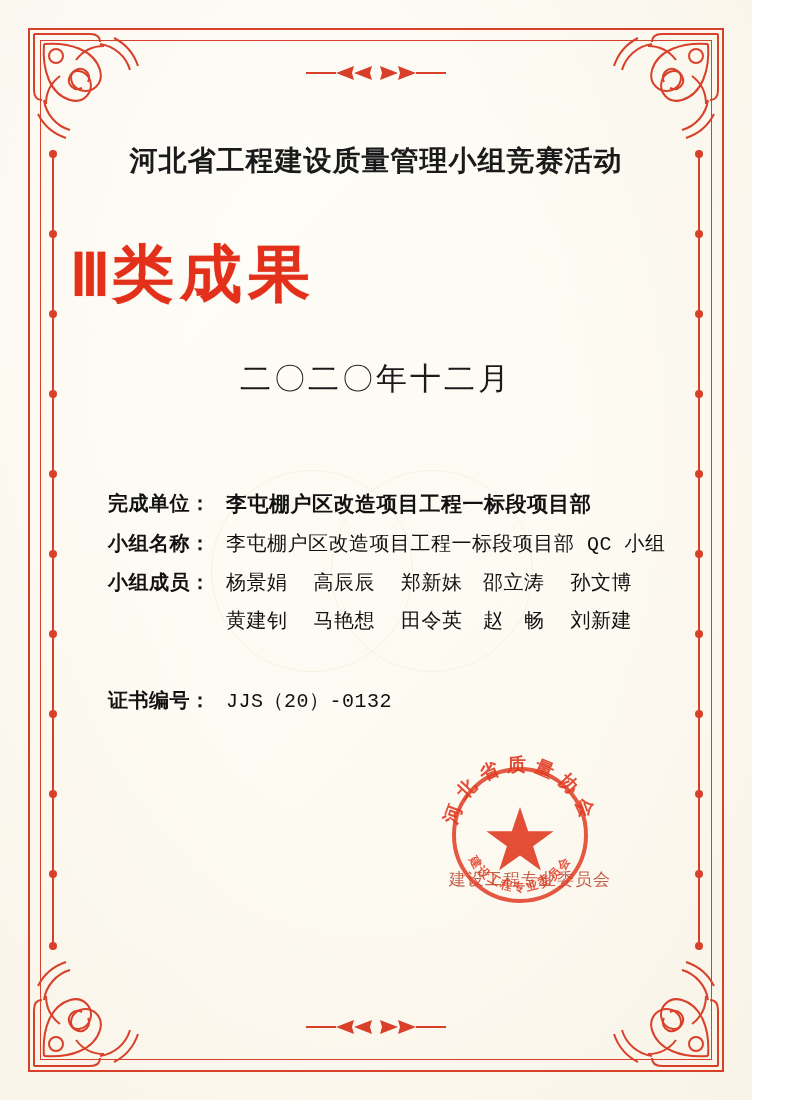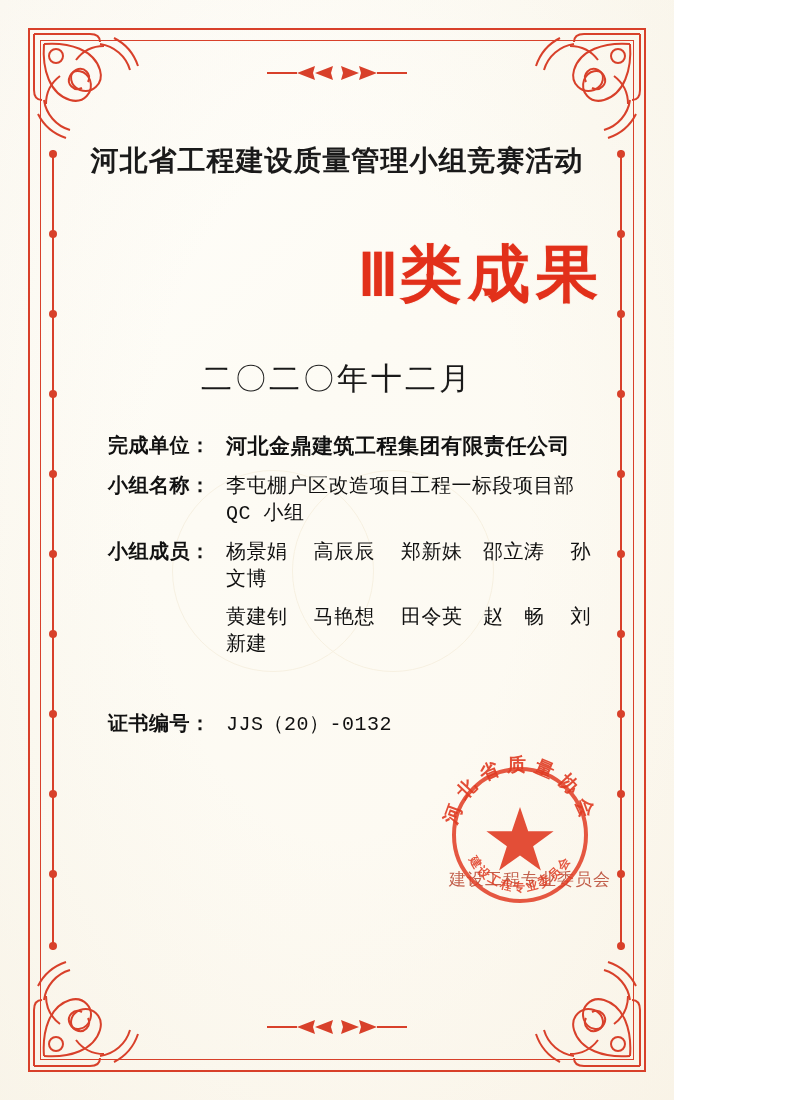--- a/index.html
+++ b/index.html
@@ -8,21 +8,21 @@
   }
   body {
     width: 800px;
     height: 1100px;
     background: #ffffff;
     font-family: "Liberation Serif", serif;
     overflow: hidden;
   }
   .certificate {
     position: relative;
-    width: 674px;
+    width: 752px;
     height: 1100px;
     background: linear-gradient(135deg, #fffefb 0%, #fdfbf4 40%, #fdf9f0 100%);
     box-sizing: border-box;
     overflow: hidden;
   }
   
   .paper-texture {
     position: absolute;
     inset: 0;
     background:
@@ -135,21 +135,21 @@
     margin-top: 82px;
     text-align: center;
     font-family: "Liberation Sans", sans-serif;
     font-weight: bold;
     font-size: 28px;
     letter-spacing: 1px;
     color: #1a1a1a;
   }
   .grade {
     margin-top: 52px;
-    text-align: right;
+    text-align: left;
     color: #e2301a;
     font-family: "Liberation Serif", serif;
     font-weight: bold;
     font-size: 62px;
     letter-spacing: 6px;
     text-shadow: 0 0 1px rgba(226,48,26,0.5);
   }
   .grade .roman {
     font-family: "Liberation Serif", serif;
     font-size: 58px;
@@ -157,21 +157,21 @@
   }
   .project-title {
     margin-top: 42px;
     text-align: center;
     font-size: 31px;
     color: #1a1a1a;
     letter-spacing: 3px;
     font-family: "Liberation Serif", serif;
   }
   .fields {
-    margin-top: 32px;
+    margin-top: 90px;
     padding-left: 38px;
   }
   .field-row {
     display: flex;
     align-items: flex-start;
     margin-bottom: 12px;
   }
   .field-label {
     font-family: "Liberation Sans", sans-serif;
     font-weight: bold;
@@ -378,21 +378,21 @@
     <div class="grade">
       <span class="roman">Ⅲ</span><span>类成果</span>
     </div>
 
     <div class="project-title">二〇二〇年十二月</div>
 
     <div class="fields">
 
       <div class="field-row">
         <div class="field-label">完成单位：</div>
-        <div class="field-value unit">河北金鼎建筑工程集团有限责任公司</div>
+        <div class="field-value unit">李屯棚户区改造项目工程一标段项目部</div>
       </div>
 
       <div class="field-row">
         <div class="field-label">小组名称：</div>
         <div class="field-value">李屯棚户区改造项目工程一标段项目部 QC 小组</div>
       </div>
 
       <div class="field-row">
         <div class="field-label">小组成员：</div>
         <div class="members-lines">

